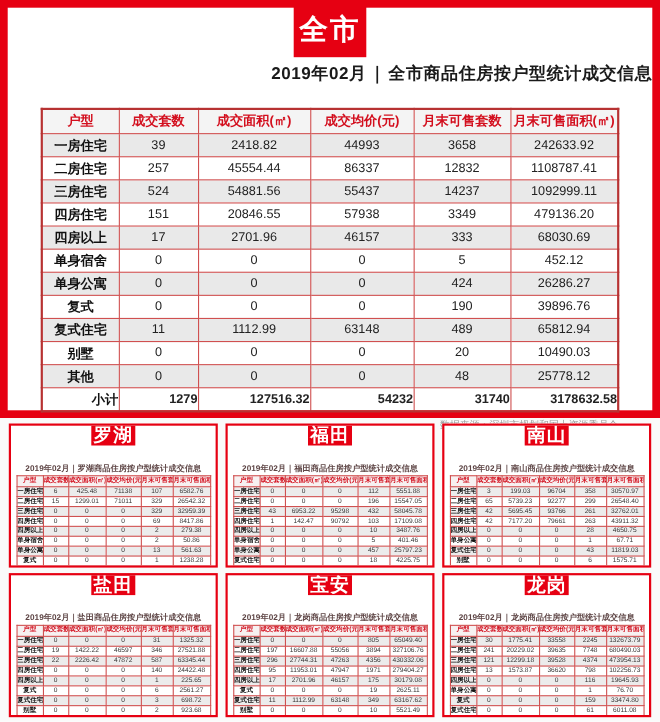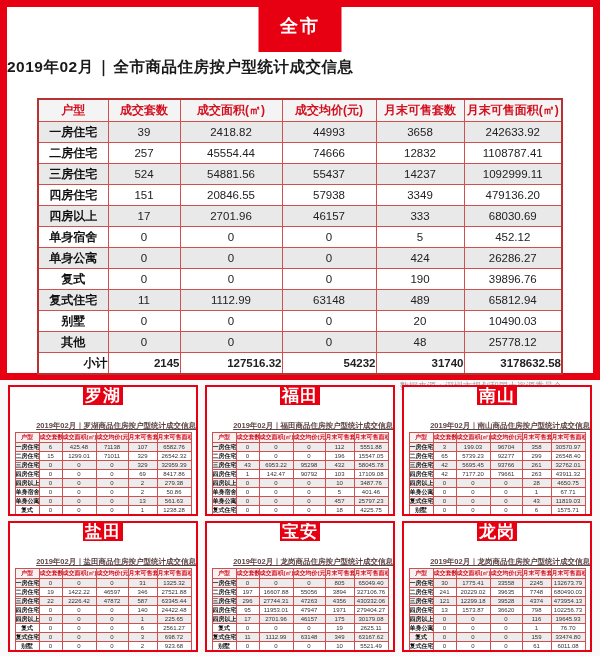--- a/index.html
+++ b/index.html
@@ -19,23 +19,23 @@
   
   .main-panel{
     position:absolute;left:0;top:0;width:600px;height:380px;
     background:#fff;border:7px solid var(--red);
   }
   .tab{
     position:absolute;left:50%;transform:translateX(-50%);
     background:var(--red);color:#fff;
     display:flex;align-items:center;justify-content:center;
   }
-  .tab-main{top:-7px;width:83px;height:52px;font-size:18px;font-weight:bold;letter-spacing:2px;}
+  .tab-main{top:-7px;width:66px;height:52px;font-size:26px;font-weight:bold;letter-spacing:2px;}
   .main-title{
-    margin:50px 0 0 0;text-align:left;
+    margin:50px 0 0 0;text-align:right;
     font-size:15.5px;color:#1a1a1a;font-weight:bold;letter-spacing:0.5px;
   }
   .main-title .divider{padding:0 2px;}
 
   .data-table{border-collapse:collapse;table-layout:fixed;}
   .data-table th,.data-table td{
     border:1px solid var(--grid);
     text-align:center;white-space:nowrap;overflow:hidden;padding:0;
   }
   .main-table{width:524px;margin:20px auto 0;border:2px solid var(--grid-outer);}
@@ -56,22 +56,22 @@
   .districts{
     position:absolute;left:0;top:385px;width:600px;
     display:grid;grid-template-columns:190px 190px 190px;grid-template-rows:131px 131px;
     column-gap:7px;row-gap:5px;padding:0 8px;
   }
   .small-panel{
     position:relative;background:#fff;border:2px solid var(--red);overflow:hidden;
   }
   .tab-small{top:-2px;width:40px;height:20px;font-size:17px;font-weight:bold;letter-spacing:1px;}
   .small-title{
-    margin:35px 0 0 0;text-align:right;
-    font-size:7.5px;line-height:8px;color:#5d4444;font-weight:bold;text-decoration:underline;
+    margin:35px 0 0 0;text-align:center;
+    font-size:7.5px;line-height:8px;color:#5d4444;font-weight:bold;
   }
   .small-table{width:176px;margin:2px auto 0;border:1px solid var(--grid-outer);}
   .small-table th{height:9px;font-size:6px;line-height:9px;color:#d30f1e;background:#f7f1f1;}
   .small-table td{height:8px;font-size:6px;line-height:8px;color:#333;}
   .small-table td:first-child{font-weight:bold;color:#111;}
   .small-table tbody tr:nth-child(odd) td{background:#ececec;}
   .small-table th:nth-child(1){width:24px;}
   .small-table th:nth-child(2){width:23px;}
   .small-table th:nth-child(3){width:34px;}
   .small-table th:nth-child(4){width:32px;}
@@ -106,21 +106,21 @@
             <td>39</td>
             <td>2418.82</td>
             <td>44993</td>
             <td>3658</td>
             <td>242633.92</td>
           </tr>
           <tr>
             <td>二房住宅</td>
             <td>257</td>
             <td>45554.44</td>
-            <td>74666</td>
+            <td>86337</td>
             <td>12832</td>
             <td>1108787.41</td>
           </tr>
           <tr>
             <td>三房住宅</td>
             <td>524</td>
             <td>54881.56</td>
             <td>55437</td>
             <td>14237</td>
             <td>1092999.11</td>
@@ -184,21 +184,21 @@
           <tr>
             <td>其他</td>
             <td>0</td>
             <td>0</td>
             <td>0</td>
             <td>48</td>
             <td>25778.12</td>
           </tr>
           <tr class="total">
             <td>小计</td>
-            <td>2145</td>
+            <td>1279</td>
             <td>127516.32</td>
             <td>54232</td>
             <td>31740</td>
             <td>3178632.58</td>
           </tr>
         </tbody>
       </table>
     <div class="source main-source">数据来源：深圳市规划和国土资源委员会</div>
   </section>
 

